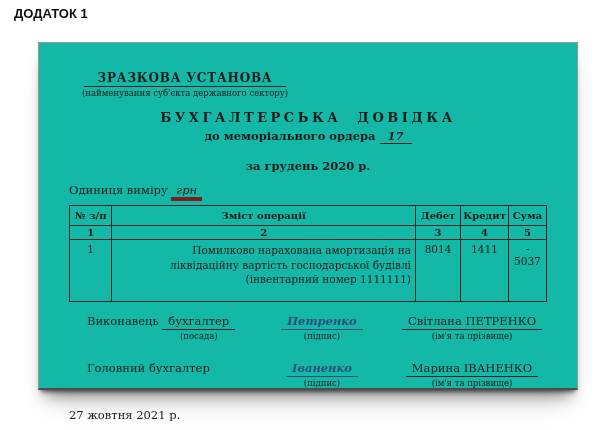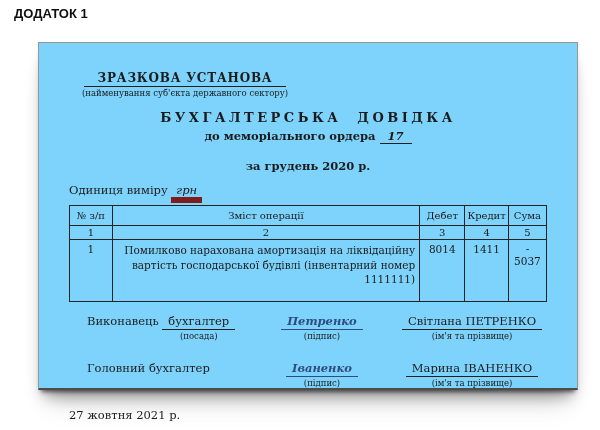--- a/index.html
+++ b/index.html
@@ -14,21 +14,21 @@
 
   
   .doc-header { position: absolute; left: 14px; top: 6px; font-family: Liberation Sans, sans-serif; }
   .doc-header-title { font-weight: bold; font-size: 13px; color: #0e0e0e; }
   .doc-header-subtitle { font-style: italic; font-size: 11.5px; color: #3a3a3a; margin-top: 1px; }
 
   
   .page {
     position: absolute; left: 38px; top: 42px;
     width: 540px; height: 348px;
-    background: #7dd3fc;
+    background: #14b8a6;
     border: 1px solid #979797;
     border-bottom: 2px solid #4c4c4c;
     padding: 24px 30px 0 30px;
     box-shadow:
       0 5px 4px -3px rgba(0,0,0,0.55),
       0 12px 14px -6px rgba(0,0,0,0.35),
       0 22px 26px -12px rgba(0,0,0,0.18);
   }
 
   
@@ -41,26 +41,26 @@
 
   
   .title-block { text-align: center; margin-top: 12px; }
   .doc-title { font-weight: bold; font-size: 13px; letter-spacing: 3.5px; word-spacing: 8px; white-space: nowrap; }
   .order-line { font-weight: bold; font-size: 11.5px; margin-top: 4px; }
   .order-num { font-style: italic; font-weight: bold; border-bottom: 1px solid #1f1f1f; padding: 0 8px 0 8px; }
   .period { font-weight: bold; font-size: 11.5px; margin-top: 16px; }
 
   
   .unit-line { margin-top: 10px; font-size: 11.5px; }
-  .unit-val { font-style: italic; border-bottom: 6px solid #7f1d1d; padding: 0 5px 0 5px; }
+  .unit-val { font-style: italic; border-bottom: 4px solid #7f1d1d; padding: 0 5px 0 5px; }
 
   
   .optable { width: 100%; border-collapse: collapse; margin-top: 8px; }
   .optable th, .optable td { border: 1px solid #232323; text-align: center; }
-  .optable thead th { font-weight: normal; font-size: 10px; padding: 4px 2px; }
+  .optable thead th { font-weight: bold; font-size: 10px; padding: 4px 2px; }
   .optable thead tr.numrow th { padding: 1px 2px; font-size: 10px; }
   .optable tbody td { vertical-align: top; font-size: 10.5px; padding: 3px 4px 14px 4px; }
   .optable tbody td.op { text-align: right; padding-left: 8px; line-height: 1.4; }
 
   
   .sig-row { display: flex; align-items: flex-start; font-size: 11.5px; }
   .sig-row-1 { margin-top: 12px; }
   .sig-row-2 { margin-top: 20px; }
   .sig-col-role { width: 185px; flex: 0 0 auto; margin-left: 18px; }
   .sig-col-sign { width: 100px; flex: 0 0 auto; text-align: center; }

